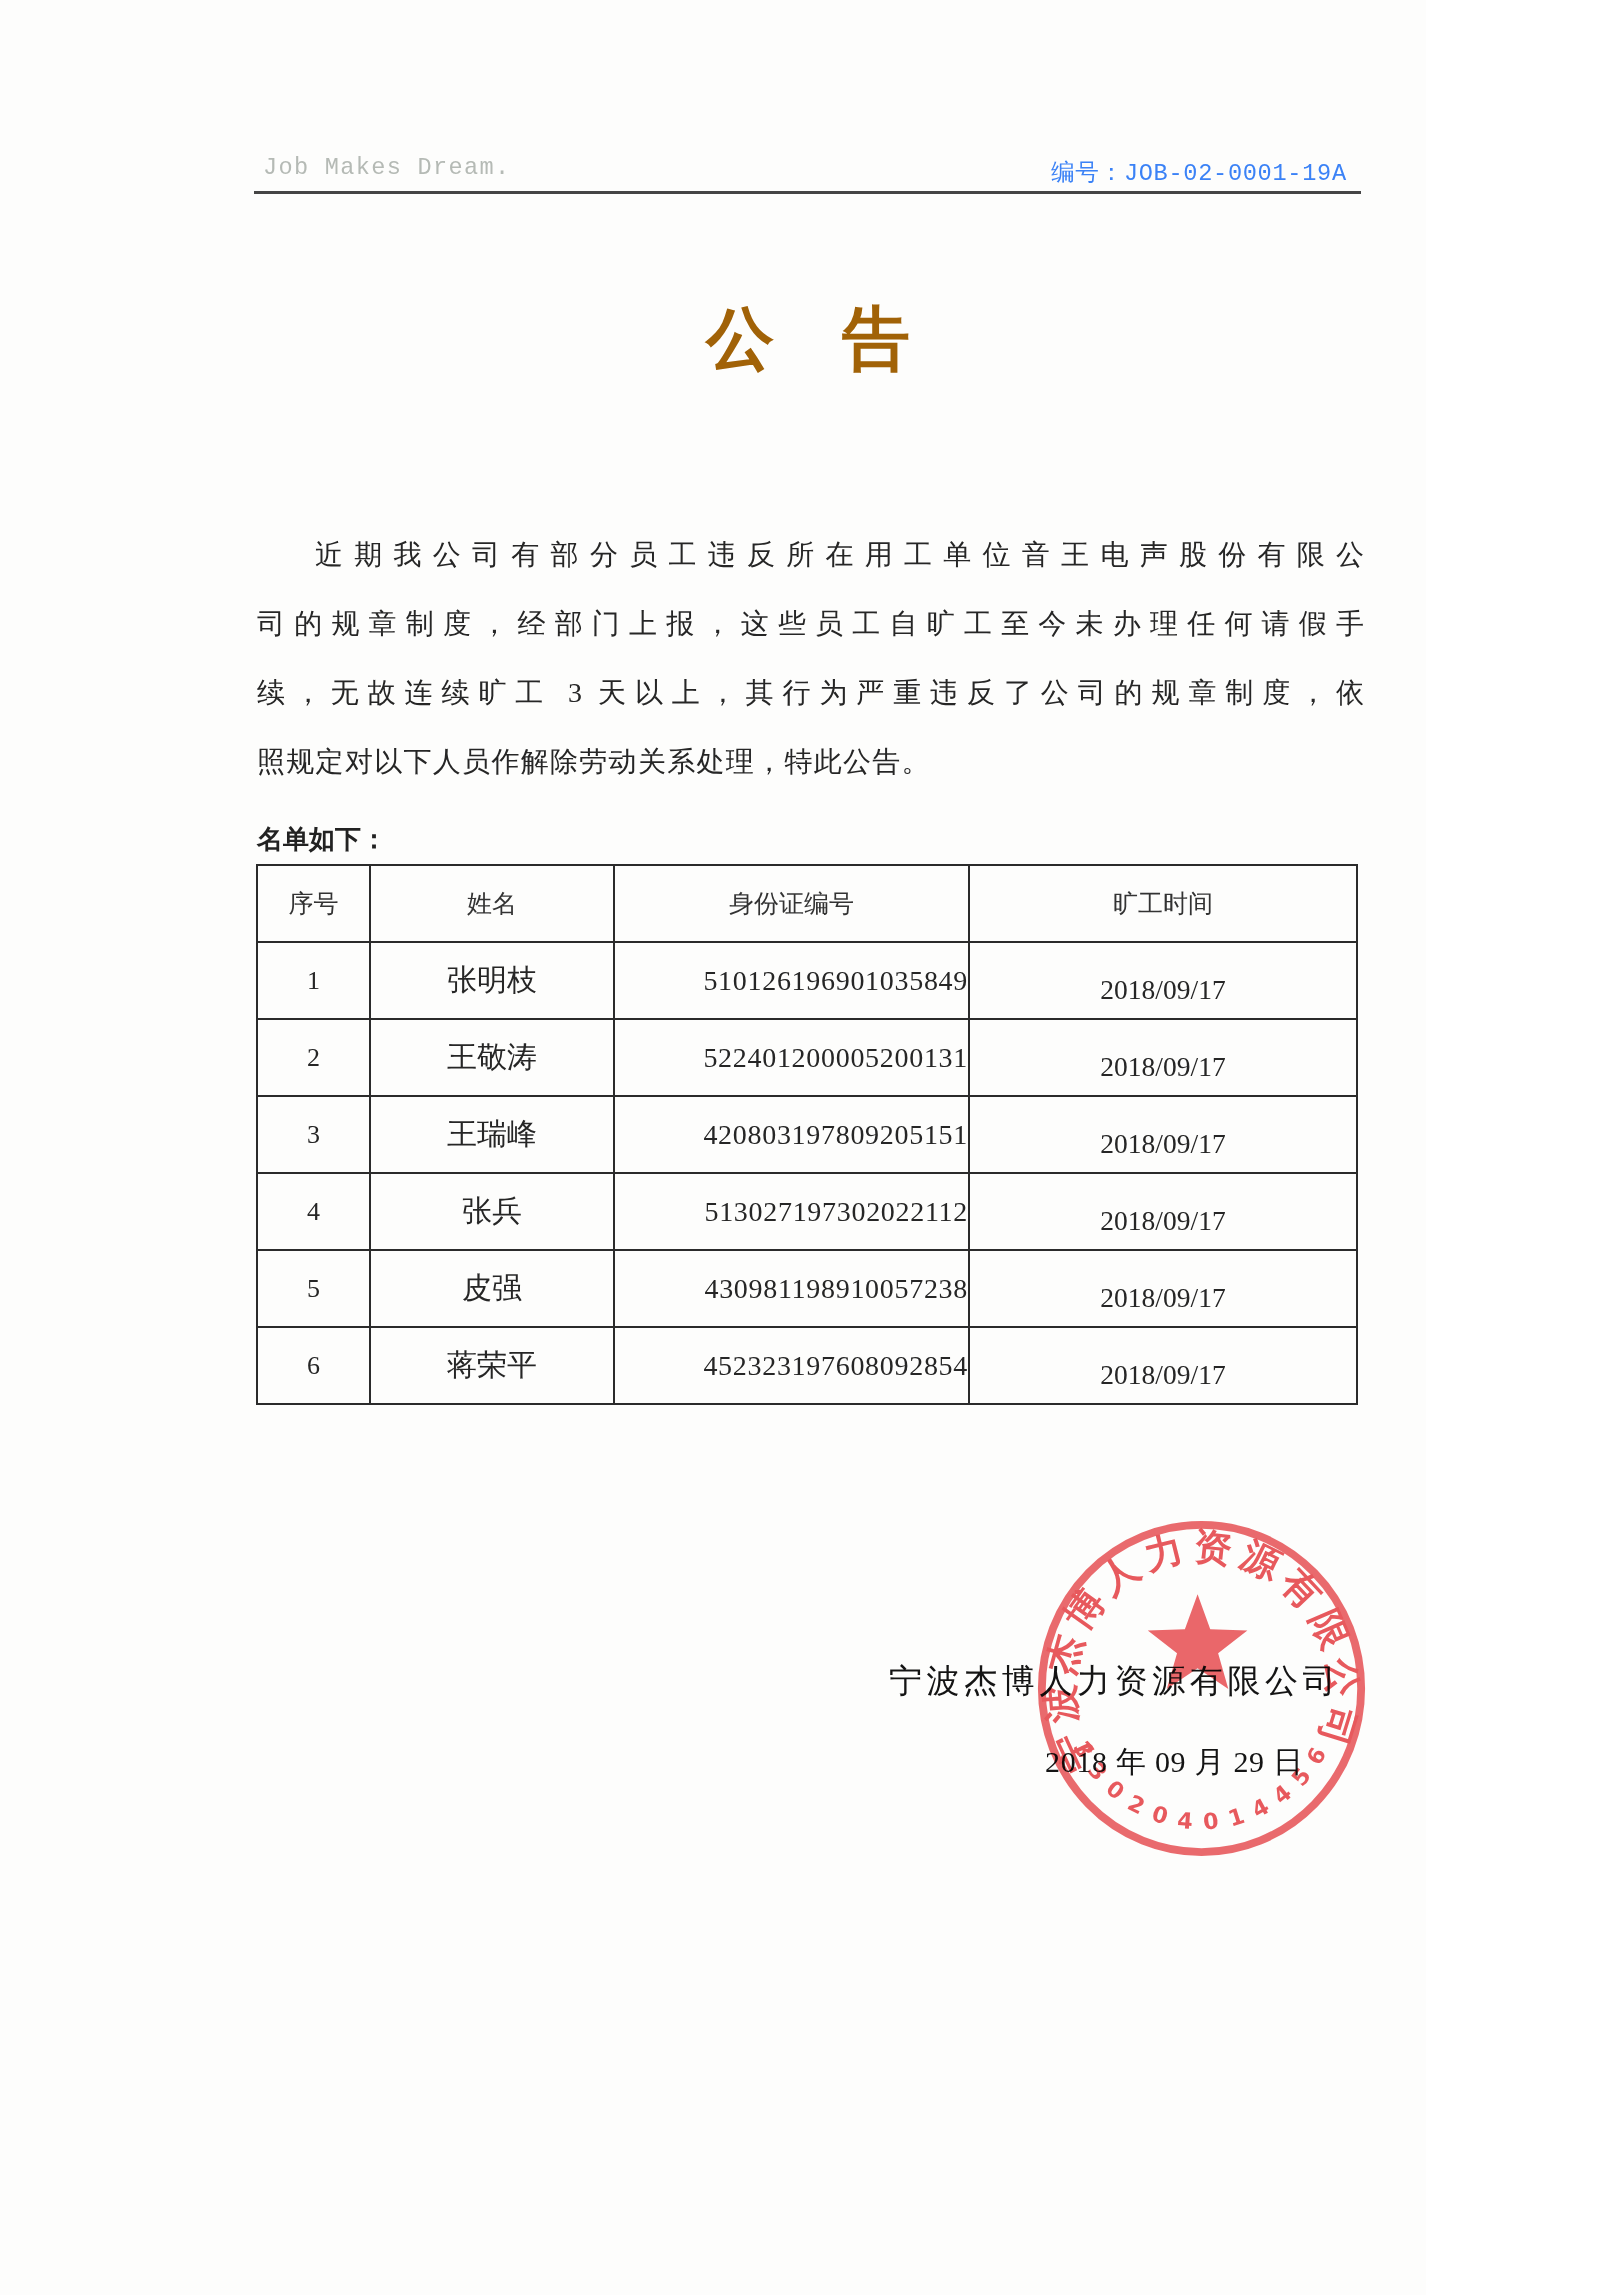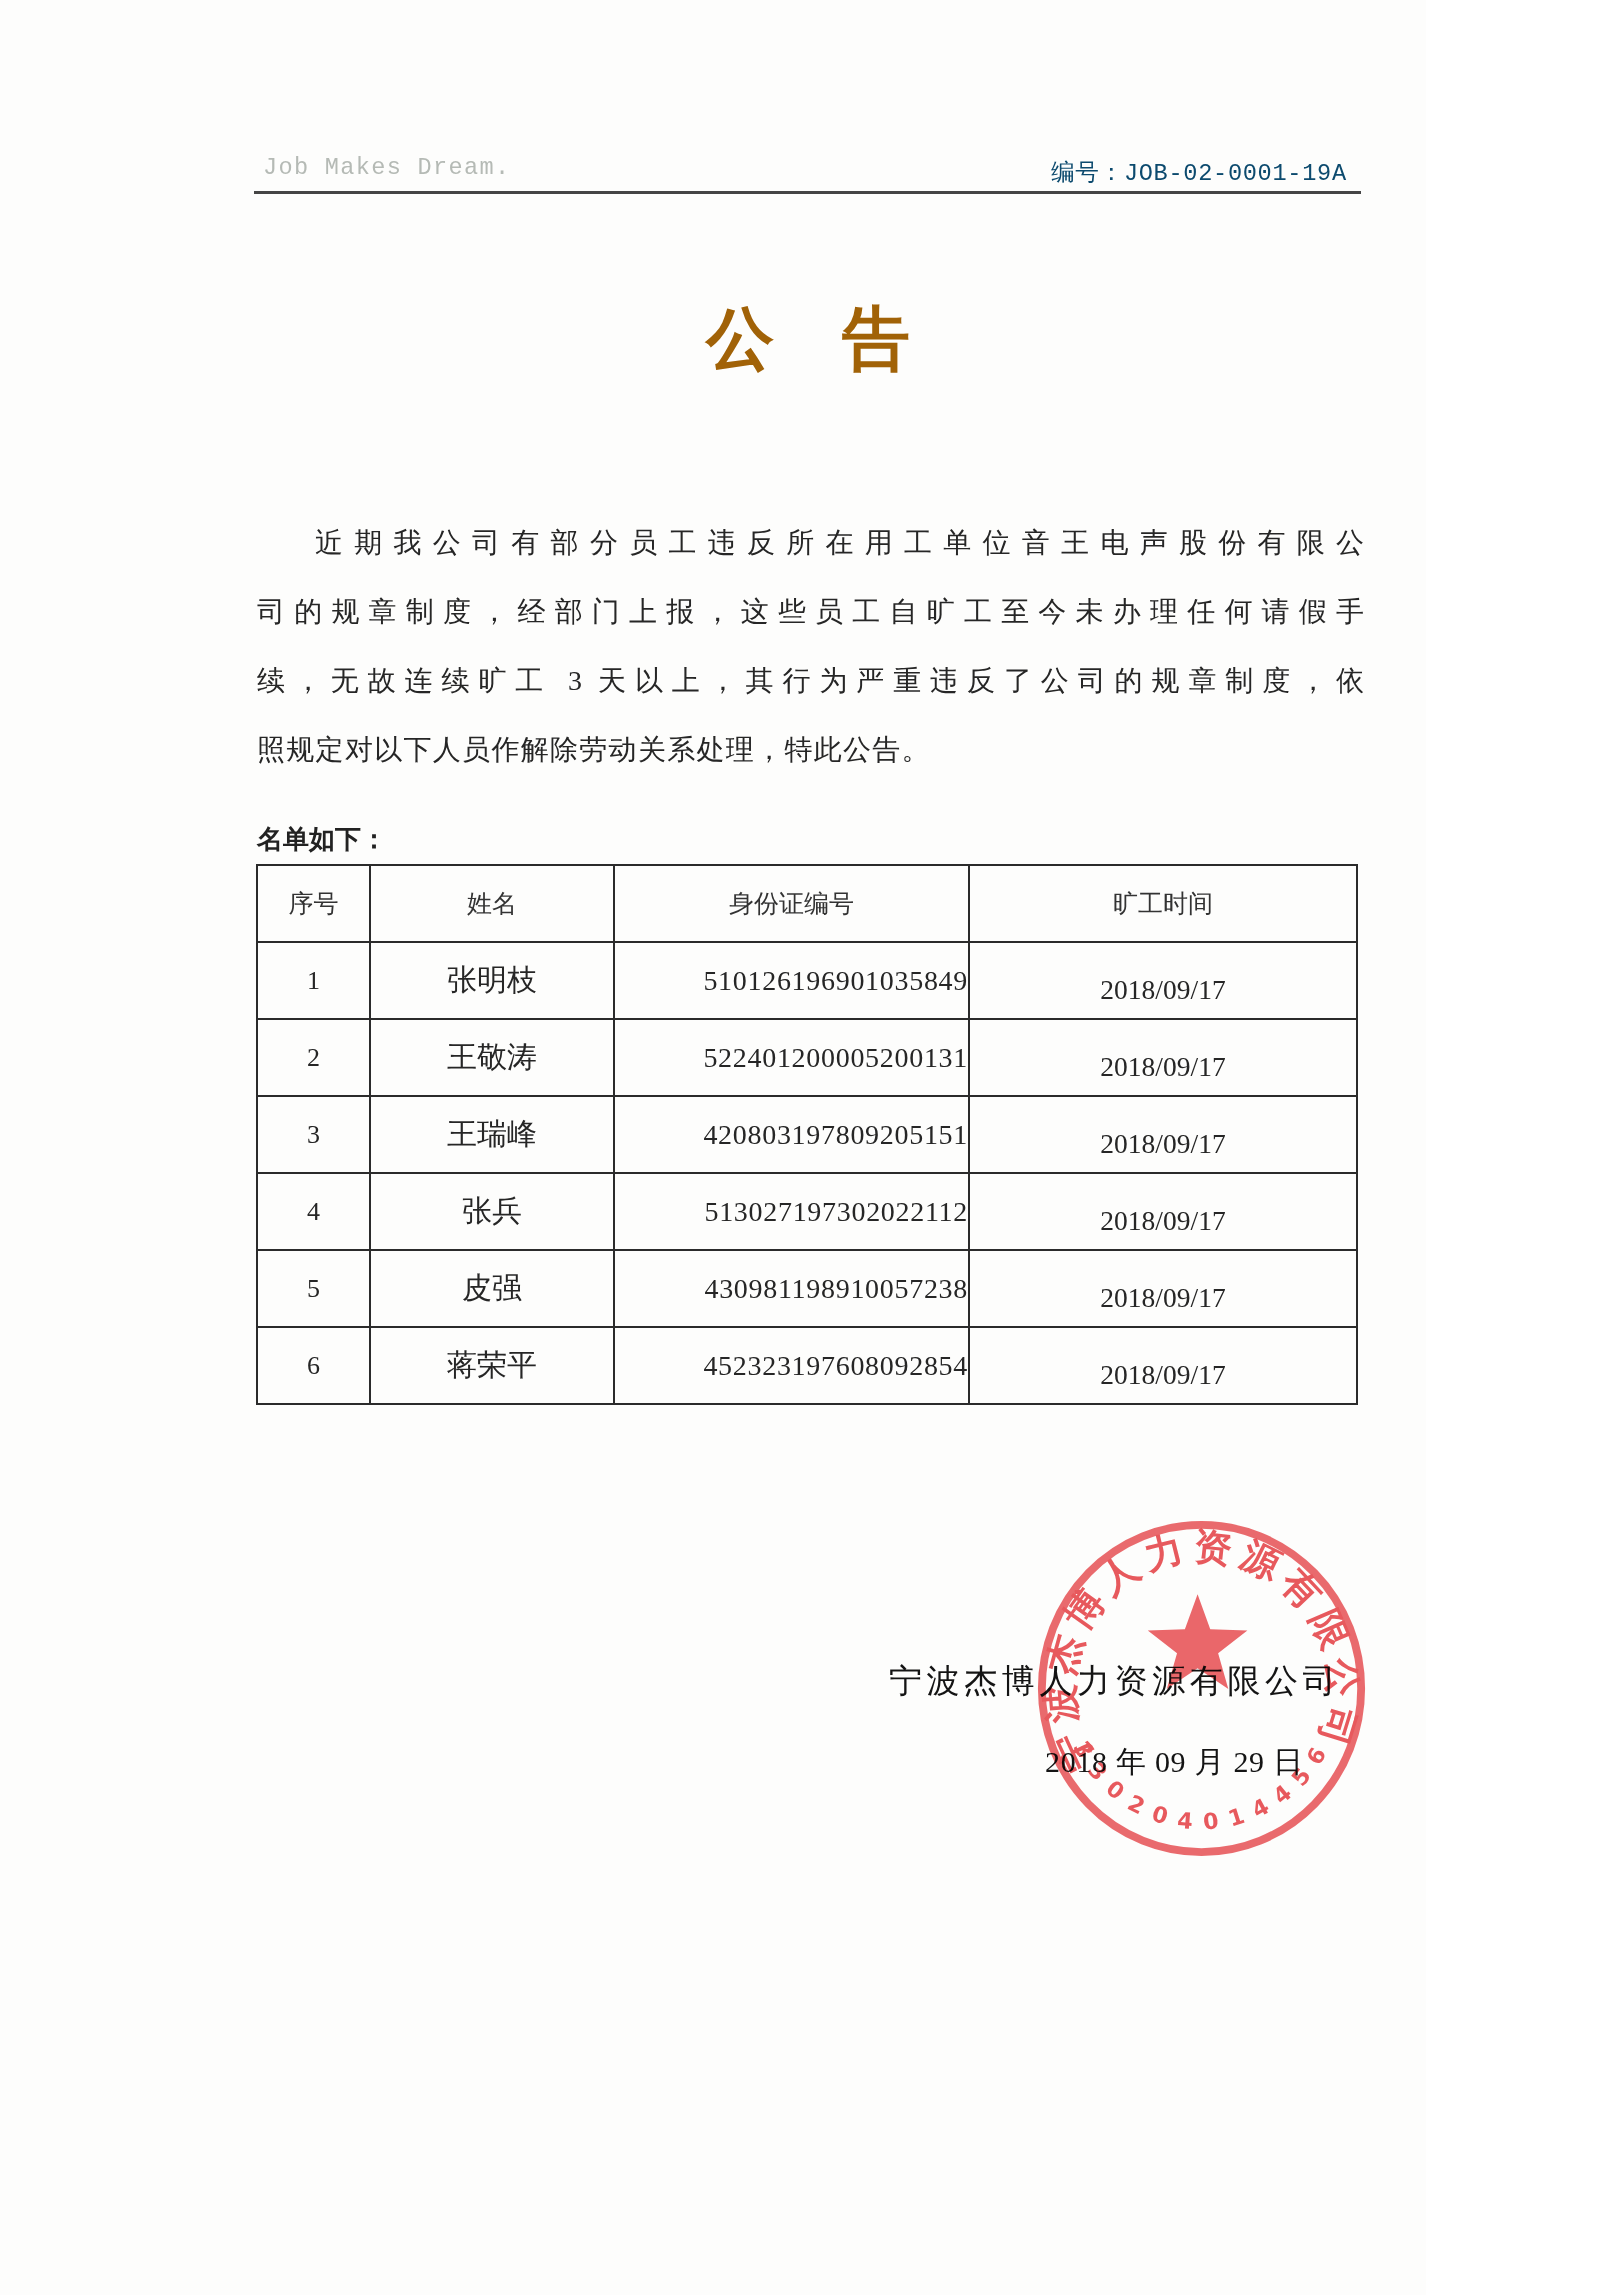--- a/index.html
+++ b/index.html
@@ -14,36 +14,36 @@
   
   .slogan {
     position:absolute; left:263px; top:154px;
     font-family:"Liberation Mono","DejaVu Sans Mono",monospace;
     font-size:23.6px; letter-spacing:1.3px; color:#b5bab5;
     white-space:nowrap;
   }
   .doc-no {
     position:absolute; left:1051px; top:156px;
     font-family:"Liberation Mono","DejaVu Sans Mono",monospace;
-    font-size:23.6px; letter-spacing:0.7px; color:#0c4a6e;
+    font-size:23.6px; letter-spacing:0.7px; color:#3b82f6;
     white-space:nowrap;
   }
   .divider {
     position:absolute; left:254px; top:191px;
     width:1107px; height:3.3px; background:#454545;
   }
   
   .title {
     position:absolute; left:255px; top:302px; width:1106px;
     text-align:center;
     font-size:68px; font-weight:600; color:#a16207;
     line-height:1.1; white-space:nowrap;
   }
   
-  .body-block { position:absolute; left:257px; top:508px; width:1107px; }
+  .body-block { position:absolute; left:257px; top:520px; width:1107px; }
   .body-line {
     font-size:28px; line-height:69px; height:69px;
     color:#262626; white-space:nowrap;
   }
   .body-line.just { text-align:justify; text-align-last:justify; white-space:normal; }
   .body-line.indent { padding-left:58px; }
   .body-line.last { text-align:left; letter-spacing:1.3px; }
   .list-label {
     position:absolute; left:257px; top:822px;
     font-family:"Liberation Sans","DejaVu Sans",sans-serif;

